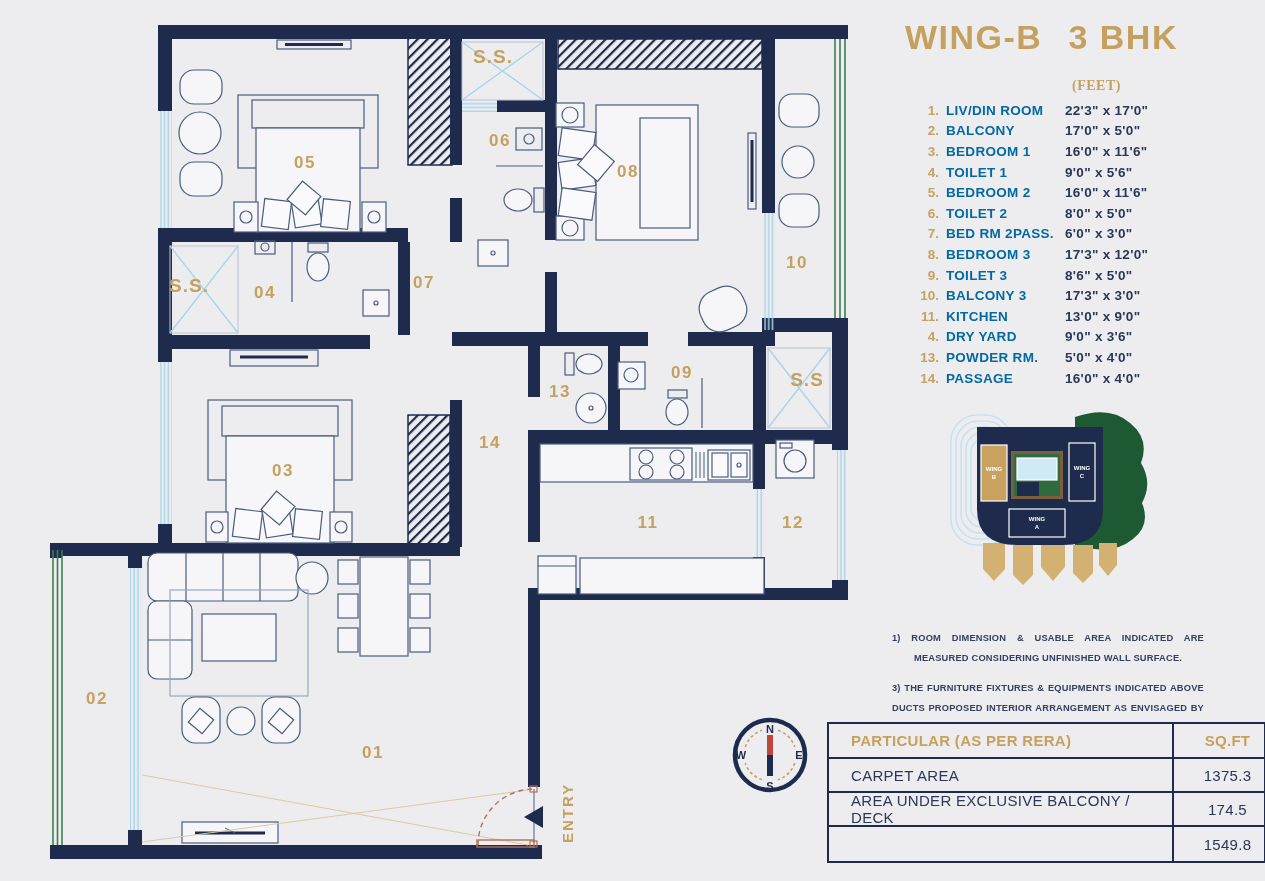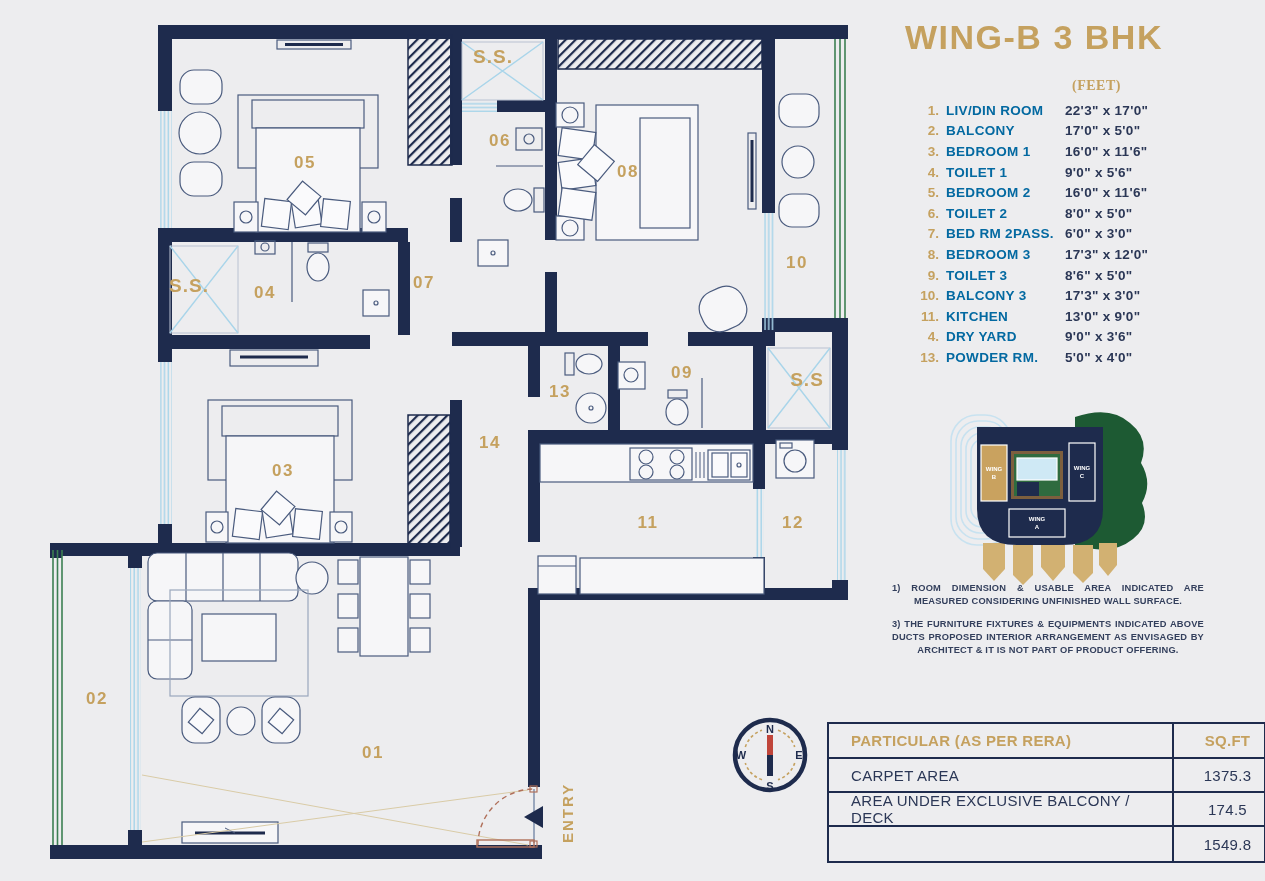--- a/index.html
+++ b/index.html
@@ -9,29 +9,29 @@
 
   
   .plan{position:absolute;left:0;top:0;}
   .plan-num{fill:#c5a15f;font-weight:bold;font-size:17px;letter-spacing:1.5px;text-anchor:middle;}
   .ss-label{fill:#c5a15f;font-weight:bold;font-size:19px;letter-spacing:1px;text-anchor:middle;}
   .entry-label{fill:#c5a15f;font-weight:bold;font-size:15px;letter-spacing:2px;}
 
   
   .panel{position:absolute;left:880px;top:0;width:385px;}
   .title{position:absolute;left:25px;top:18px;white-space:nowrap;color:#c5a15f;font-size:34px;font-weight:bold;letter-spacing:1.5px;}
-  .title .bhk{margin-left:11px;}
+  .title .bhk{margin-left:26px;}
   .feet{position:absolute;left:192px;top:78px;color:#c5a15f;font-weight:bold;font-size:14px;letter-spacing:.5px;font-family:Liberation Serif, serif;}
   .room-list{position:absolute;left:0;top:100px;width:385px;}
   .rrow{display:flex;align-items:center;height:20.6px;font-size:13.5px;font-weight:bold;}
   .rnum{width:66px;text-align:right;color:#c5a15f;padding-right:7px;box-sizing:border-box;}
   .rname{width:119px;color:#0369a1;letter-spacing:.3px;}
   .rsize{color:#2b3756;letter-spacing:.3px;}
   .keymap{position:absolute;left:65px;top:405px;}
-  .notes{position:absolute;left:12px;top:582px;width:312px;color:#333f5c;font-size:9.3px;font-weight:bold;line-height:13px;letter-spacing:.2px;text-align:justify;text-align-last:center;}
+  .notes{position:absolute;left:12px;top:628px;width:312px;color:#333f5c;font-size:9.3px;font-weight:bold;line-height:20px;letter-spacing:.2px;text-align:justify;text-align-last:center;}
   .notes p{margin:0 0 10px 0;}
 
   
   .compass{position:absolute;left:725px;top:708px;}
 
   
   .rera{position:absolute;left:827px;top:722px;width:435px;height:137px;border:2px solid #1e2b4d;display:grid;grid-template-columns:345px 1fr;grid-template-rows:35px 34px 34px 1fr;background:#ededef;}
   .rera .cell{border-right:2px solid #1e2b4d;border-bottom:2px solid #1e2b4d;display:flex;align-items:center;padding-left:22px;font-size:15px;color:#2b3756;letter-spacing:.3px;}
   .rera .val{border-right:none;justify-content:center;padding-left:17px;}
   .rera .last{border-bottom:none;}
@@ -378,20 +378,25 @@
       <div class="rrow">
           <span class="rnum">4.</span>
           <span class="rname">DRY YARD</span>
           <span class="rsize">9'0" x 3'6"</span>
         </div>
       <div class="rrow">
           <span class="rnum">13.</span>
           <span class="rname">POWDER RM.</span>
           <span class="rsize">5'0" x 4'0"</span>
         </div>
+      <div class="rrow">
+          <span class="rnum">14.</span>
+          <span class="rname">PASSAGE</span>
+          <span class="rsize">16'0" x 4'0"</span>
+        </div>
     </div>
 
     <svg class="keymap" width="230" height="190" viewBox="0 0 230 190">
       <g fill="none" stroke="#c8e2f0" stroke-width="1.6">
         <rect x="6" y="10" width="60" height="130" rx="26"></rect>
         <rect x="11" y="16" width="52" height="118" rx="22"></rect>
         <rect x="16" y="22" width="44" height="106" rx="19"></rect>
         <rect x="21" y="28" width="36" height="94" rx="16"></rect>
         <rect x="26" y="34" width="28" height="82" rx="13"></rect>
       </g>

